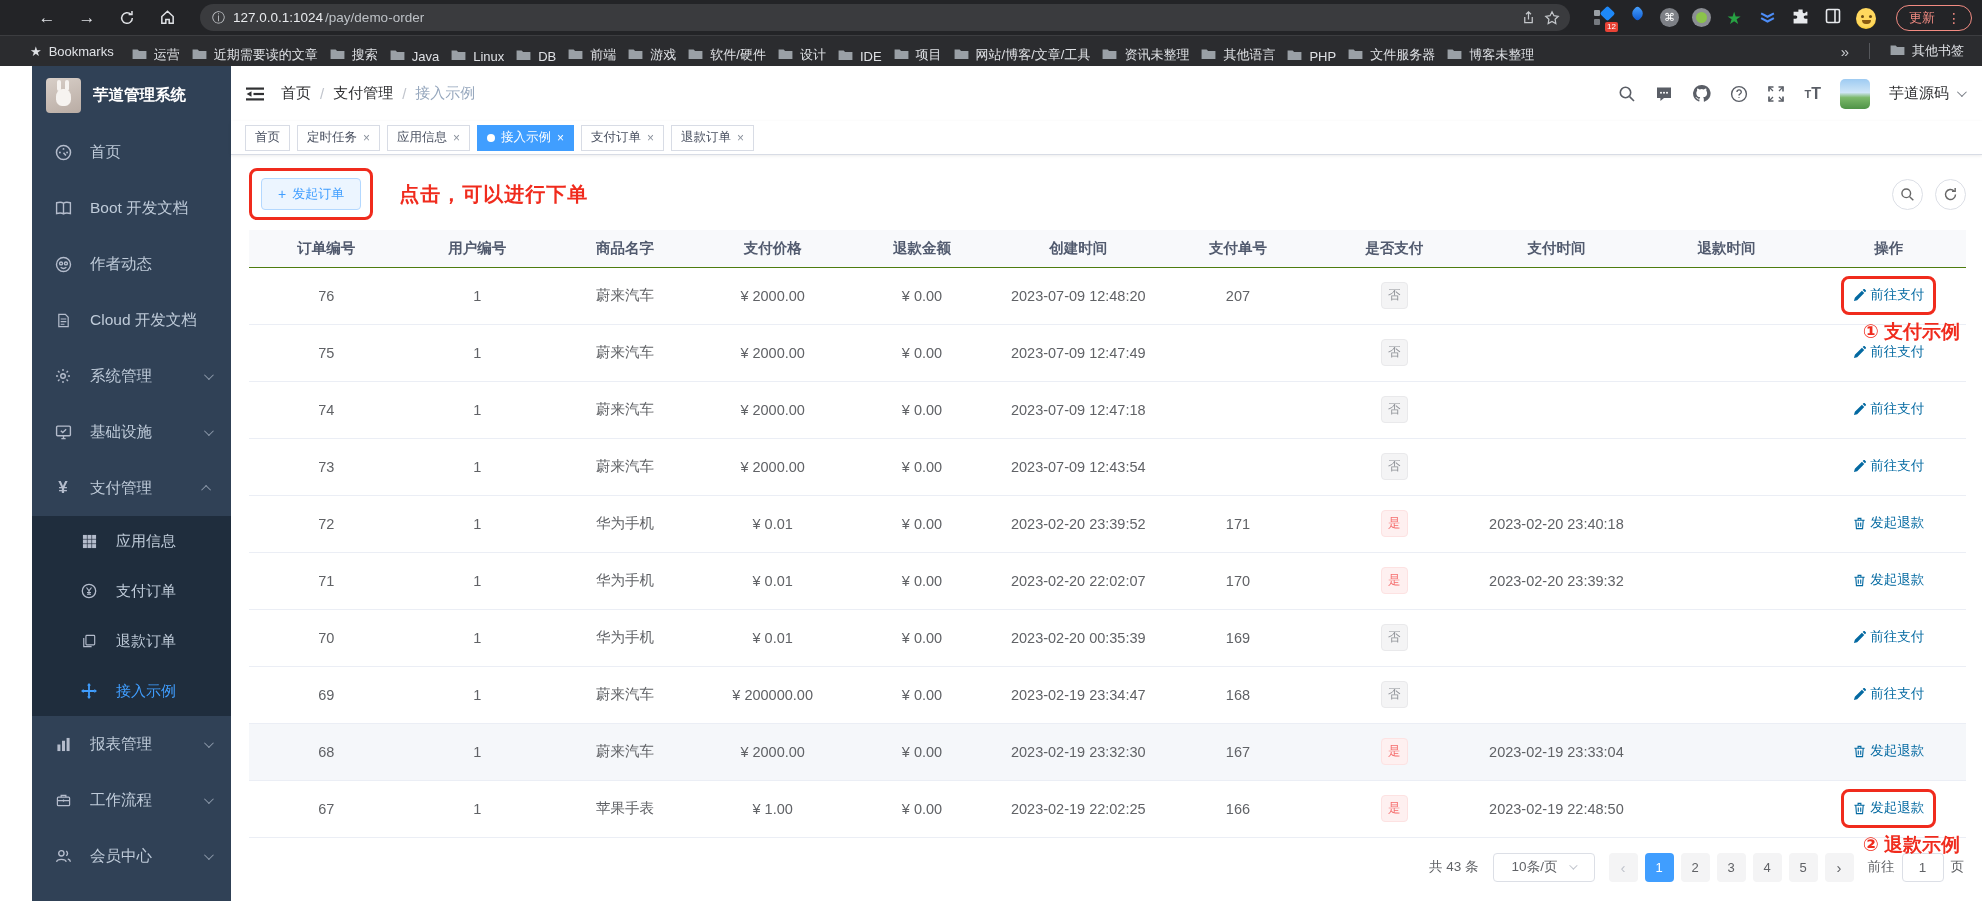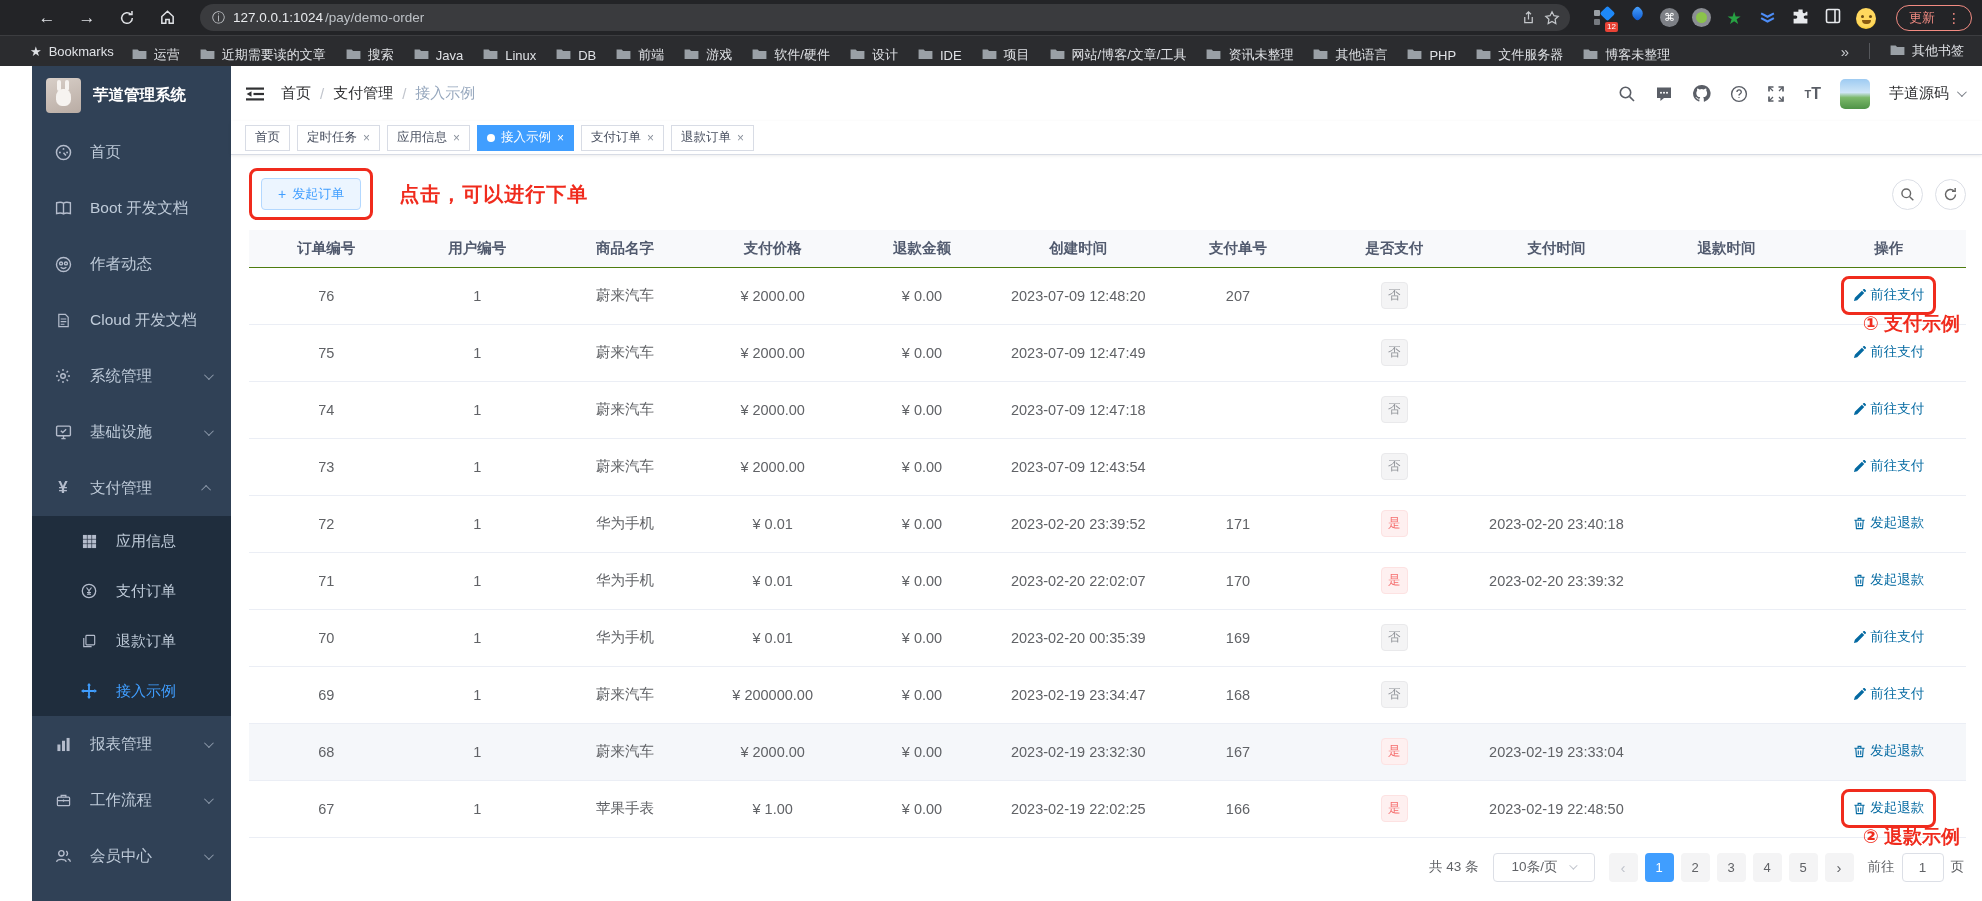--- a/index.html
+++ b/index.html
@@ -21,21 +21,21 @@
   .sq { position:absolute; width:6px; height:6px; background:#9aa0a6; border-radius:1px; }
   .circle-ext { width:19px; height:19px; border-radius:50%; display:flex; align-items:center; justify-content:center; font-size:11px; }
   .update-pill { border:1px solid #f28b82; color:#f28b82; border-radius:14px; height:26px; display:flex; align-items:center; gap:6px; padding:0 4px 0 12px; font-size:13px; margin-left:6px; }
   .kebab { color:#f28b82; font-size:14px; padding:0 6px; }
   .profile-dot { width:21px; height:21px; border-radius:50%; background:radial-gradient(circle at 50% 42%, #ffd85e 60%, #f5b900 100%); position:relative; }
   .profile-dot:before { content:""; position:absolute; left:5px; top:7px; width:3px; height:3px; border-radius:50%; background:#6b4b12; box-shadow:8px 0 0 #6b4b12; }
   .profile-dot:after { content:""; position:absolute; left:6px; top:12px; width:9px; height:4px; border-radius:0 0 8px 8px; background:#8a5a10; }
 
   .bookmarks-bar { height:31px; background:#2b2c2f; border-top:1px solid #3c3d40; display:flex; align-items:center; padding:0 14px 0 26px; gap:10px; color:#dfe1e5; font-size:13px; flex:0 0 auto; }
   .bm-item { display:flex; align-items:center; gap:7px; white-space:nowrap; padding:3px 4px; border-radius:4px; }
-  .bm-list { display:flex; align-items:center; gap:12px; overflow:hidden; flex:1;margin-top:8px; }
+  .bm-list { display:flex; align-items:flex-end; gap:4px; overflow:hidden; flex:1;margin-top:8px; }
   .bm-star { color:#dfe1e5; }
   .bm-overflow { color:#c8cace; font-size:15px; padding:0 4px; }
   .bm-divider { width:1px; height:16px; background:#55575b; margin:0 6px; }
 
   
   .app { flex:1; display:flex; min-height:0;margin-left:32px; }
 
   
   .sidebar { width:199px; background:#304156; color:#bfcbd9; flex:0 0 auto; display:flex; flex-direction:column; }
   .logo-row { height:58px; display:flex; align-items:center; gap:12px; padding:0 14px; }
@@ -86,21 +86,21 @@
   .circle-btn { width:31px; height:31px; border-radius:50%; border:1px solid #dcdfe6; background:#fff; color:#666; display:flex; align-items:center; justify-content:center; cursor:pointer; }
 
   table.grid { width:100%; border-collapse:collapse; table-layout:fixed; font-size:14.5px; color:#606266; flex:0 0 auto; }
   table.grid th { background:#f8f9fb; color:#515a6e; font-weight:bold; height:37px; border-bottom:1px solid #4d7c0f; text-align:center; font-size:14.5px; }
   table.grid td { height:57px; border-bottom:1px solid #ebeef5; text-align:center; position:relative; }
   tr.hovered td { background:#f5f7fa; }
   .badge { display:inline-block; min-width:27px; height:27px; line-height:25px; padding:0 6px; border-radius:4px; font-size:12.5px; border:1px solid; }
   .badge.no { background:#f4f4f5; border-color:#e9e9eb; color:#909399; }
   .badge.yes { background:#fef0f0; border-color:#fde2e2; color:#f56c6c; }
   .act-link { color:#0369a1; font-size:13.5px; display:inline-flex; align-items:center; gap:4px; cursor:pointer; text-decoration:none; white-space:nowrap; }
-  .cell-note { position:absolute; right:6px; top:43px; color:#f02b1d; font-size:19px; font-weight:600; white-space:nowrap; z-index:5; }
+  .cell-note { position:absolute; right:6px; top:51px; color:#f02b1d; font-size:19px; font-weight:600; white-space:nowrap; z-index:5; }
 
   .pager-row { display:flex; align-items:center; justify-content:flex-end; gap:14px; margin:15px 2px 0 0; font-size:13.5px; color:#606266; flex:0 0 auto; }
   .size-select { width:102px; height:29px; border:1px solid #dcdfe6; border-radius:4px; display:flex; align-items:center; justify-content:center; gap:12px; color:#606266; cursor:pointer; }
   .size-select .chev { border-color:#c0c4cc; width:6px; height:6px; }
   .pages { display:flex; align-items:center; gap:7px; }
   .page-btn { min-width:29px; height:29px; border-radius:4px; background:#f4f4f5; color:#606266; display:flex; align-items:center; justify-content:center; font-size:13px; cursor:pointer; }
   .page-btn.active { background:#409eff; color:#fff; }
   .page-btn.navpg { color:#606266; font-size:15px; }
   .page-btn.disabled { color:#c0c4cc; }
   .goto { display:flex; align-items:center; gap:7px; }

